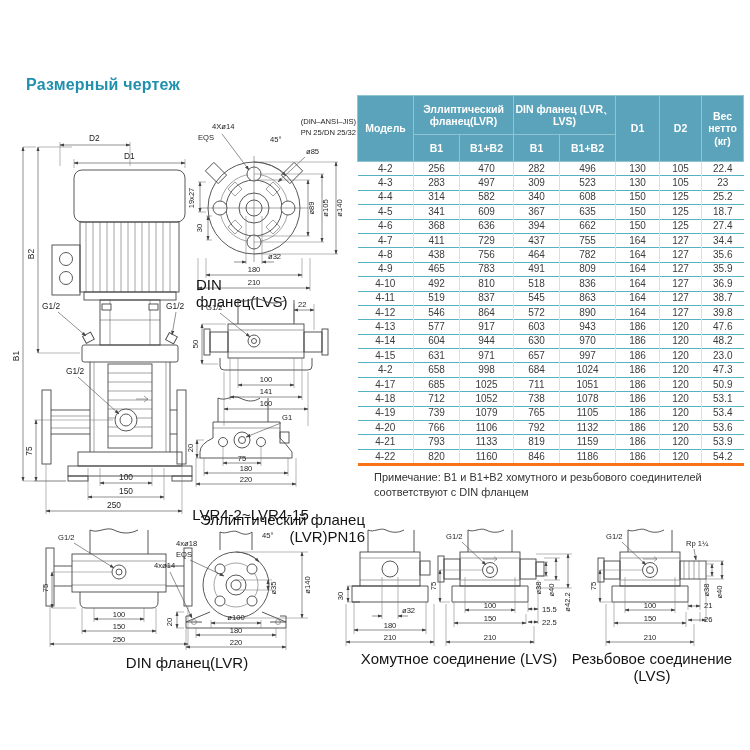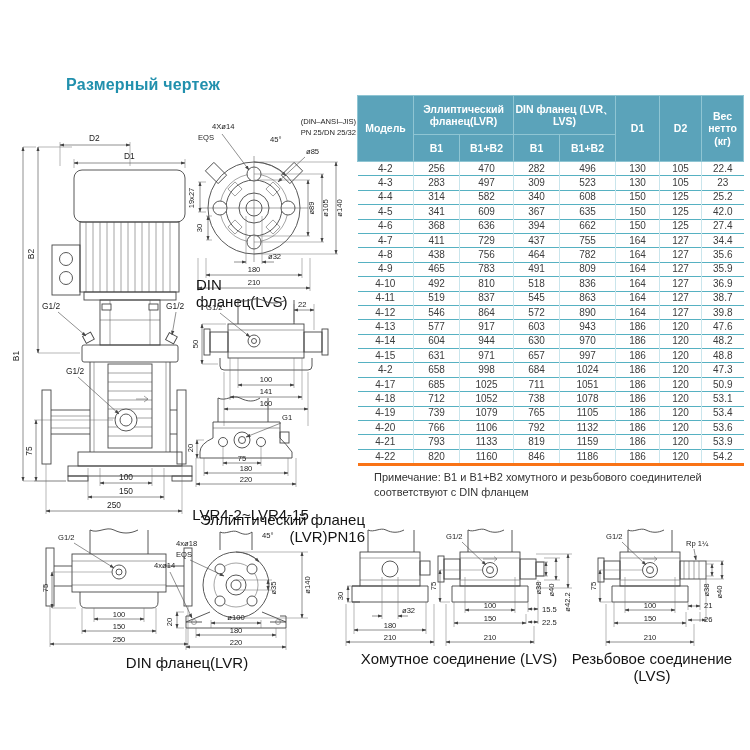--- a/index.html
+++ b/index.html
@@ -1,19 +1,19 @@
 <!DOCTYPE html>
 <html><head>
 <meta charset="utf-8">
 <style>
   html,body{margin:0;padding:0;background:#fff;}
   body{width:750px;height:750px;position:relative;font-family:"Liberation Sans",sans-serif;overflow:hidden;}
   .abs{position:absolute;}
   
-  .page-title{left:26px;top:76px;font-size:16px;font-weight:bold;color:#2190ad;letter-spacing:0.2px;margin-left:40px;}
+  .page-title{left:26px;top:76px;font-size:16px;font-weight:bold;color:#2190ad;letter-spacing:0.2px;}
   
   .tblwrap{left:357px;top:95px;width:386px;}
   table.tbl{border-collapse:collapse;width:386px;table-layout:fixed;}
   .tbl th{background:#5ba3ba;color:#fff;font-size:10.5px;font-weight:bold;border:1px solid #8fc5d3;padding:1px 0;line-height:1.15;}
   .tbl thead tr.gr th{height:36px;}
   .tbl thead tr.sub th{height:24px;}
   .tbl td{font-size:10px;color:#3c3c3c;text-align:center;height:13.4px;padding:0;border-top:1px solid #56b1c2;border-left:1px solid #c9e5ec;line-height:1;}
   .tbl td:first-child{border-left:none;}
   .tbl tbody tr:last-child td{border-bottom:3px solid #f97316;}
   .note{left:374px;top:470px;width:388px;font-size:11px;color:#333;line-height:1.35;}
@@ -299,21 +299,21 @@
           <td>25.2</td>
         </tr>
         <tr>
           <td>4-5</td>
           <td>341</td>
           <td>609</td>
           <td>367</td>
           <td>635</td>
           <td>150</td>
           <td>125</td>
-          <td>42.0</td>
+          <td>18.7</td>
         </tr>
         <tr>
           <td>4-6</td>
           <td>368</td>
           <td>636</td>
           <td>394</td>
           <td>662</td>
           <td>150</td>
           <td>125</td>
           <td>27.4</td>
@@ -399,21 +399,21 @@
           <td>48.2</td>
         </tr>
         <tr>
           <td>4-15</td>
           <td>631</td>
           <td>971</td>
           <td>657</td>
           <td>997</td>
           <td>186</td>
           <td>120</td>
-          <td>48.8</td>
+          <td>23.0</td>
         </tr>
         <tr>
           <td>4-2</td>
           <td>658</td>
           <td>998</td>
           <td>684</td>
           <td>1024</td>
           <td>186</td>
           <td>120</td>
           <td>47.3</td>

